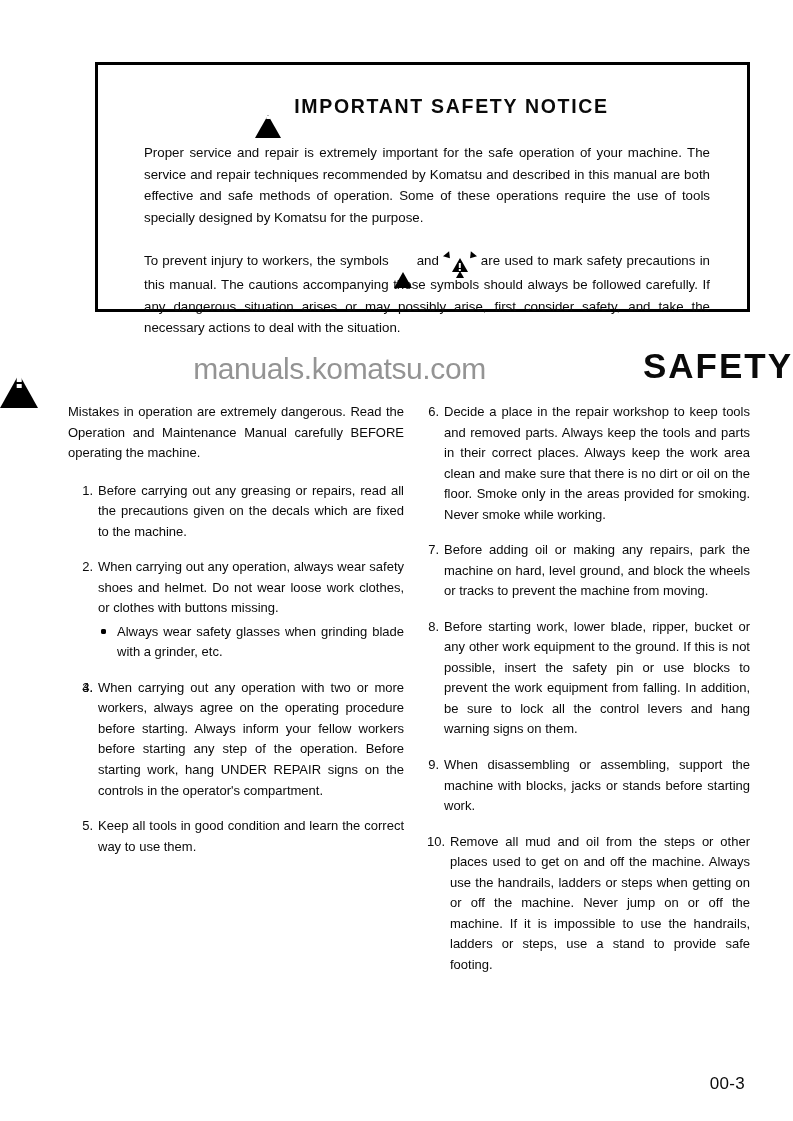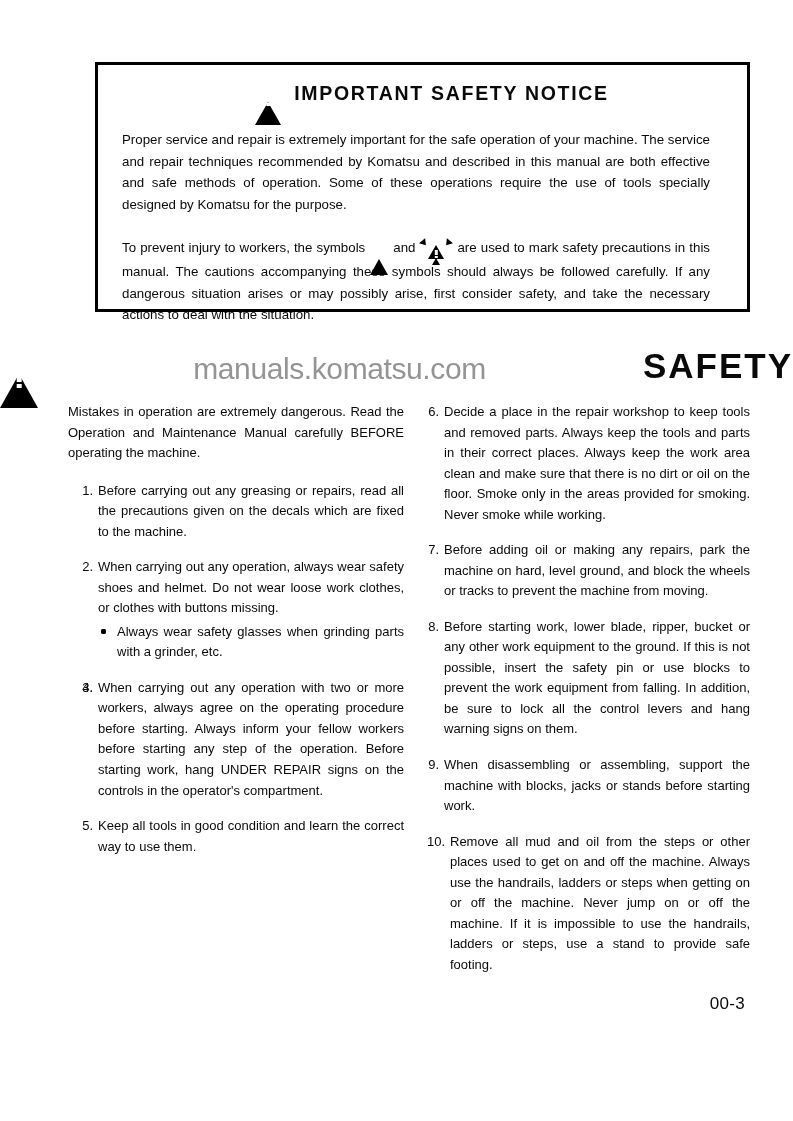--- a/index.html
+++ b/index.html
@@ -25,31 +25,31 @@
     height: 250px;
     border: 3px solid #000;
     box-sizing: border-box;
     background: #fff;
   }
   #notice-title-row {
     display: flex;
     align-items: center;
     justify-content: center;
     gap: 13px;
-    margin-top: 17px;
+    margin-top: 30px;
     padding-left: 19px;
   }
   #notice-title {
     font-size: 19.5px;
     font-weight: bold;
     letter-spacing: 1.7px;
     white-space: nowrap;
   }
   #notice-body {
-    padding: 0 37px 0 24px;
+    padding: 0 37px 0 46px;
   }
   .notice-para {
     font-size: 13.3px;
     line-height: 1.62;
     text-align: justify;
     text-justify: inter-word;
     margin: 0;
   }
   #notice-para-1 { margin-top: 24px; }
   #notice-para-2 { margin-top: 20px; }
@@ -230,21 +230,21 @@
     width: 4.5px;
     height: 4.5px;
     background: #000;
     border-radius: 50%;
   }
 
   
   #page-number {
     position: absolute;
     right: 48px;
-    top: 994px;
+    top: 1074px;
     font-size: 17px;
     letter-spacing: 0.3px;
   }
 </style>
 </head>
 <body>
 
 <div id="notice-box">
 
   <div id="notice-title-row">
@@ -286,21 +286,21 @@
       </li>
       <li>
         <span class="num">2.</span>
         <span>When carrying out any operation, always wear safety shoes and helmet. Do not wear loose work clothes, or clothes with buttons missing.</span>
         <ul class="bullets">
           <li>
             <span class="dot"></span>
           </li>
           <li>
             <span class="dot"></span>
-            <span>Always wear safety glasses when grinding parts with a grinder, etc.</span>
+            <span>Always wear safety glasses when grinding blade with a grinder, etc.</span>
           </li>
         </ul>
       </li>
       <li>
         <span class="num">3.</span>
       </li>
       <li>
         <span class="num">4.</span>
         <span>When carrying out any operation with two or more workers, always agree on the operating procedure before starting. Always inform your fellow workers before starting any step of the operation. Before starting work, hang UNDER REPAIR signs on the controls in the operator's compartment.</span>
       </li>

